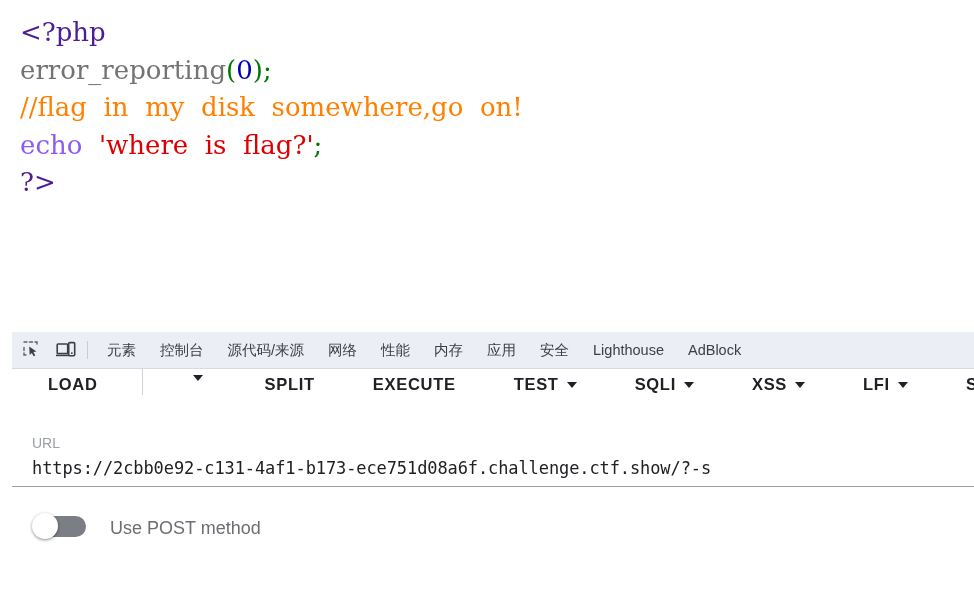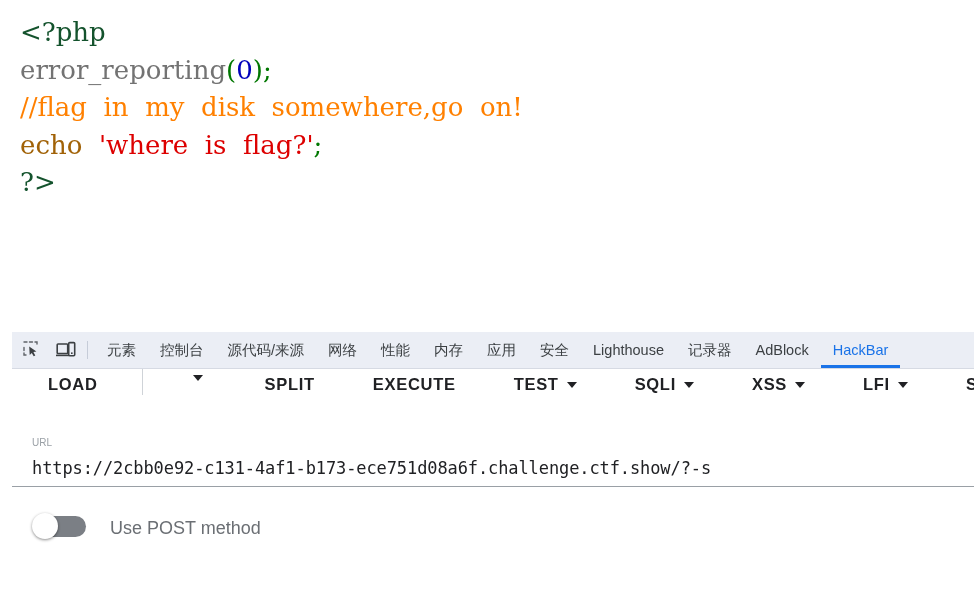--- a/index.html
+++ b/index.html
@@ -29,25 +29,25 @@
     position: absolute;
     left: 20px;
     top: 14px;
     font-family: "DejaVu Serif", "Liberation Serif", serif;
     font-size: 26px;
     line-height: 37.5px;
     white-space: pre;
     letter-spacing: 0px;
   }
   .code-line { display: block; height: 37.5px; }
-  .tok-tag   { color: #14532d; }
+  .tok-tag   { color: #4c1d95; }
   .tok-fn    { color: #737373; }
   .tok-num   { color: #0000bb; }
   .tok-punc  { color: #007700; }
-  .tok-kw    { color: #a16207; }
+  .tok-kw    { color: #8b5cf6; }
   .tok-cmt   { color: #ff8000; }
   .tok-str   { color: #dd0000; }
 
   
   #devtools {
     position: absolute;
     left: 12px;
     top: 332px;
     width: 974px;
     height: 263px;
@@ -160,21 +160,21 @@
     border-left: 5px solid transparent;
     border-right: 5px solid transparent;
     border-top: 6px solid #202124;
   }
 
   
   .url-row {
     padding: 14px 20px 0 20px;
   }
   .url-label {
-    font-size: 10px;
+    font-size: 14px;
     color: #9aa0a6;
     line-height: 16px;
     margin-bottom: 7px;
   }
   .url-input {
     display: block;
     width: 934px;
     border: none;
     outline: none;
     background: transparent;
@@ -257,23 +257,21 @@
     <div id="tabs-host" style="display:flex;align-items:center;height:100%;">
         <div class="tab">元素</div>
         <div class="tab">控制台</div>
         <div class="tab">源代码/来源</div>
         <div class="tab">网络</div>
         <div class="tab">性能</div>
         <div class="tab">内存</div>
         <div class="tab">应用</div>
         <div class="tab">安全</div>
         <div class="tab latin">Lighthouse</div>
-        <div class="tab">记录器</div>
         <div class="tab latin">AdBlock</div>
-        <div class="tab active latin">HackBar</div>
       </div>
   </div>
 
   <div class="hb-toolbar" id="hb-toolbar">
       <button class="hb-btn">
         <span>LOAD</span>
       </button>
       <div class="hb-vsep"></div>
       <div class="hb-caret-btn">
         <span class="caret"></span>

